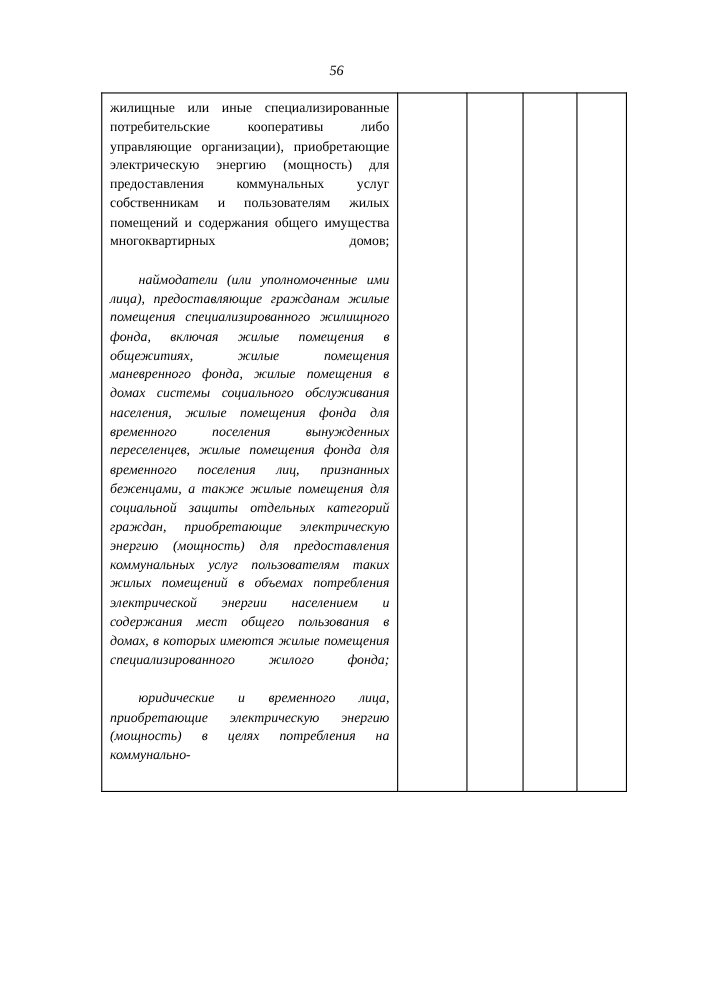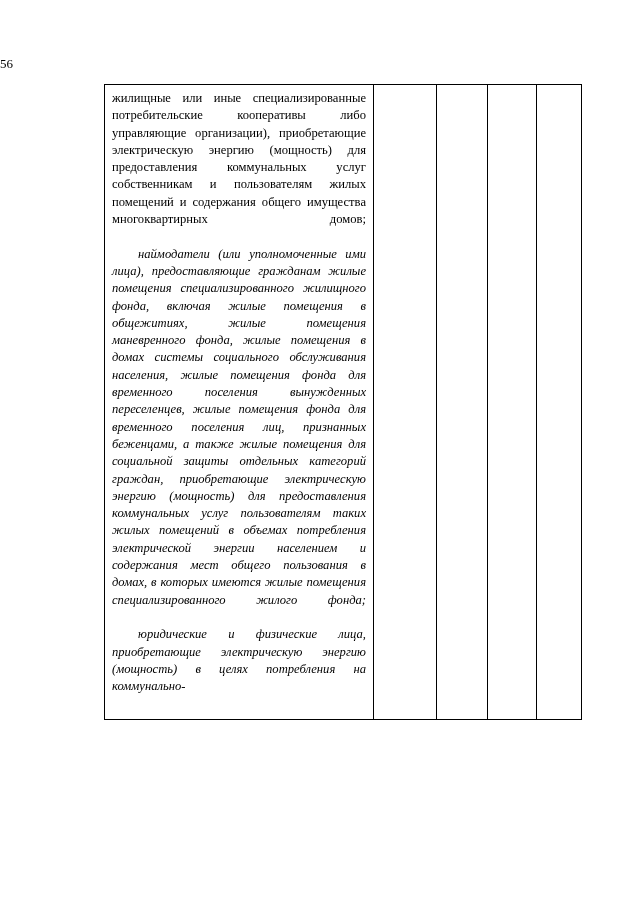--- a/index.html
+++ b/index.html
@@ -19,28 +19,29 @@
     width: 640px;
     height: 905px;
     position: relative;
     box-sizing: border-box;
   }
   .page-number {
     position: absolute;
     top: 56px;
     left: 0;
     width: 612px;
-    text-align: left;
+    text-align: center;
     font-size: 13px;
     line-height: 15px;
+    font-style: italic;
   }
   .doc-table {
     position: absolute;
     top: 84px;
-    left: 104px;
+    left: 92px;
     width: 472px;
     border-collapse: collapse;
     table-layout: fixed;
     padding-left: 13px;
   }
   .doc-table td {
     border: 1px solid #000000;
     vertical-align: top;
     padding: 0;
   }
@@ -83,21 +84,21 @@
 
   <div class="page-number">56</div>
 
   <table class="doc-table">
     <tbody>
         <tr>
       <td class="col-text">
         <div class="cell-inner">
           <p class="para j">жилищные или иные специализированные потребительские кооперативы либо управляющие организации), приобретающие электрическую энергию (мощность) для предоставления коммунальных услуг собственникам и пользователям жилых помещений и содержания общего имущества многоквартирных домов;</p>
           <p class="para j indent">наймодатели (или уполномоченные ими лица), предоставляющие гражданам жилые помещения специализированного жилищного фонда, включая жилые помещения в общежитиях, жилые помещения маневренного фонда, жилые помещения в домах системы социального обслуживания населения, жилые помещения фонда для временного поселения вынужденных переселенцев, жилые помещения фонда для временного поселения лиц, признанных беженцами, а также жилые помещения для социальной защиты отдельных категорий граждан, приобретающие электрическую энергию (мощность) для предоставления коммунальных услуг пользователям таких жилых помещений в объемах потребления электрической энергии населением и содержания мест общего пользования в домах, в которых имеются жилые помещения специализированного жилого фонда;</p>
-          <p class="para j indent">юридические и физические лица, приобретающие электрическую энергию (мощность) в целях потребления на коммунально-</p>
+          <p class="para j indent">юридические и временного лица, приобретающие электрическую энергию (мощность) в целях потребления на коммунально-</p>
         </div>
       </td>
       <td class="col-a">
         <div class="cell-inner empty-cell"></div>
       </td>
       <td class="col-b">
         <div class="cell-inner empty-cell"></div>
       </td>
       <td class="col-c">
         <div class="cell-inner empty-cell"></div>

